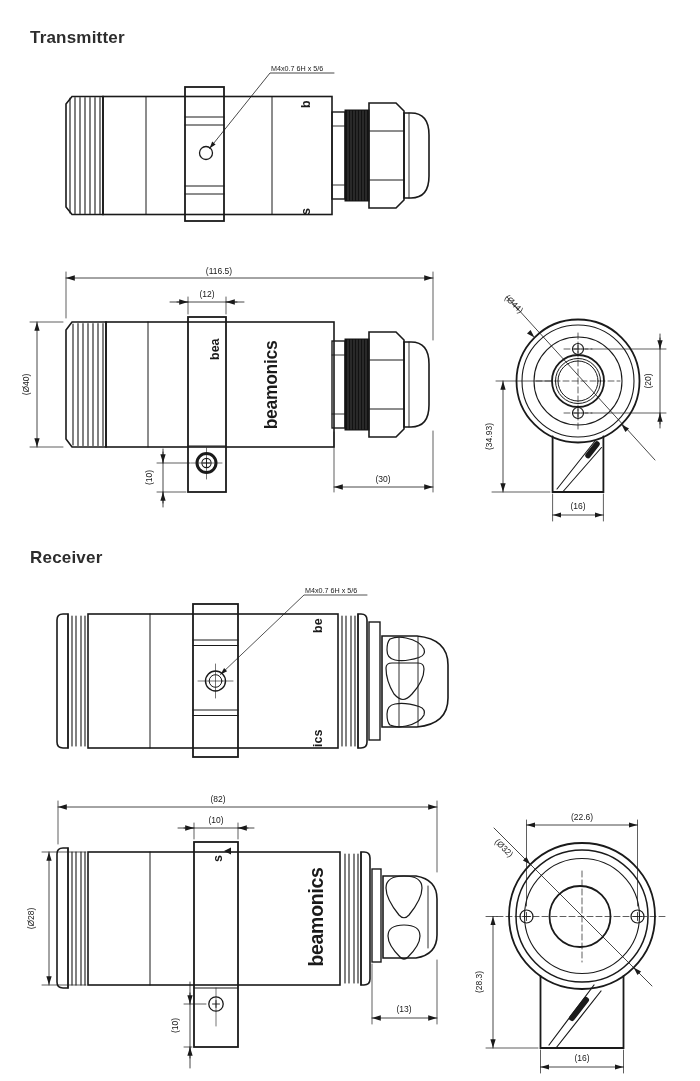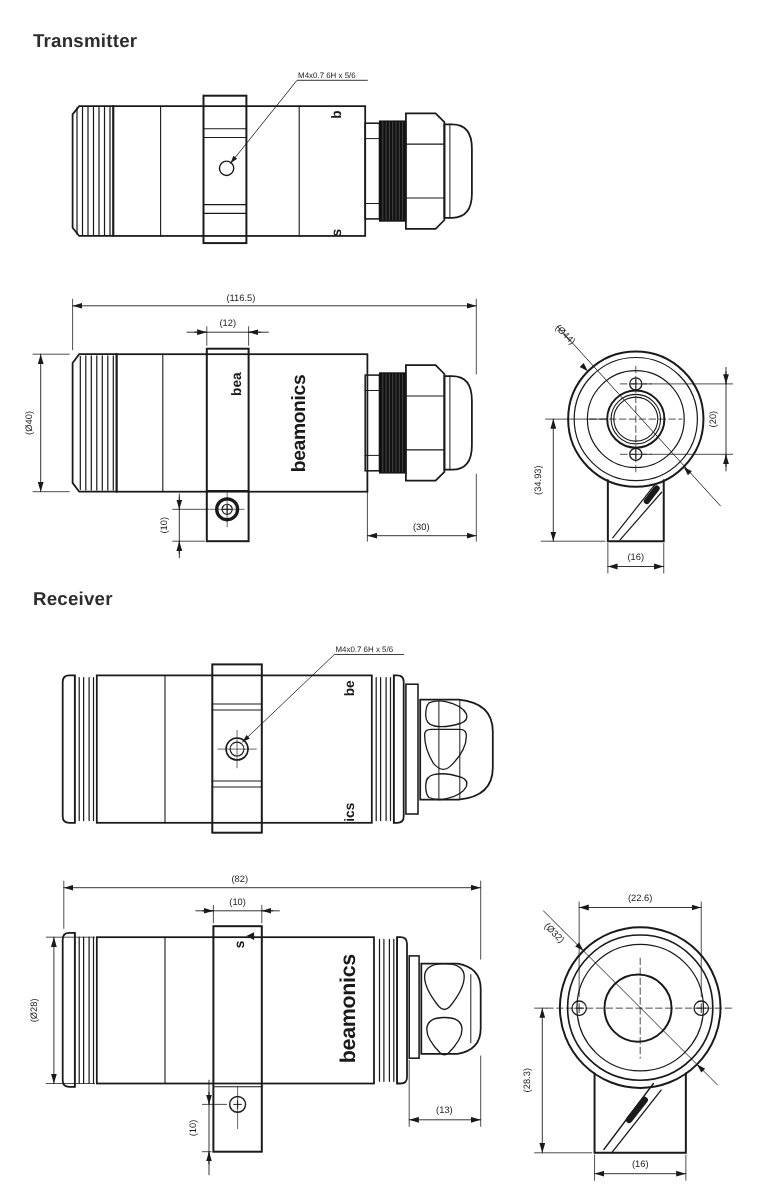--- a/index.html
+++ b/index.html
@@ -5,21 +5,21 @@
   html,body { margin:0; padding:0; background:#ffffff; }
   .page {
     position:relative; width:700px; height:1081px; background:#ffffff;
     font-family:"Liberation Sans", sans-serif; overflow:hidden;
   }
   .section-title {
     position:absolute; left:30px; color:#2d2d2d; font-size:17px;
     font-weight:600; letter-spacing:0.2px;
   }
   #title-transmitter { top:28px; }
-  #title-receiver { top:535px; }
+  #title-receiver { top:548px; }
   svg { position:absolute; left:0; top:0; }
   svg text {
     font-family:"Liberation Sans", sans-serif; fill:#1a1a1a;
     stroke:none;
   }
   .dim   { font-size:8.5px; }
   .call  { font-size:7.2px; }
   .brand  { font-size:17.5px; font-weight:bold; letter-spacing:-0.3px; }
   .brand2 { font-size:19.5px; font-weight:bold; letter-spacing:-0.3px; }
   .frag   { font-size:12.5px; font-weight:bold; }

